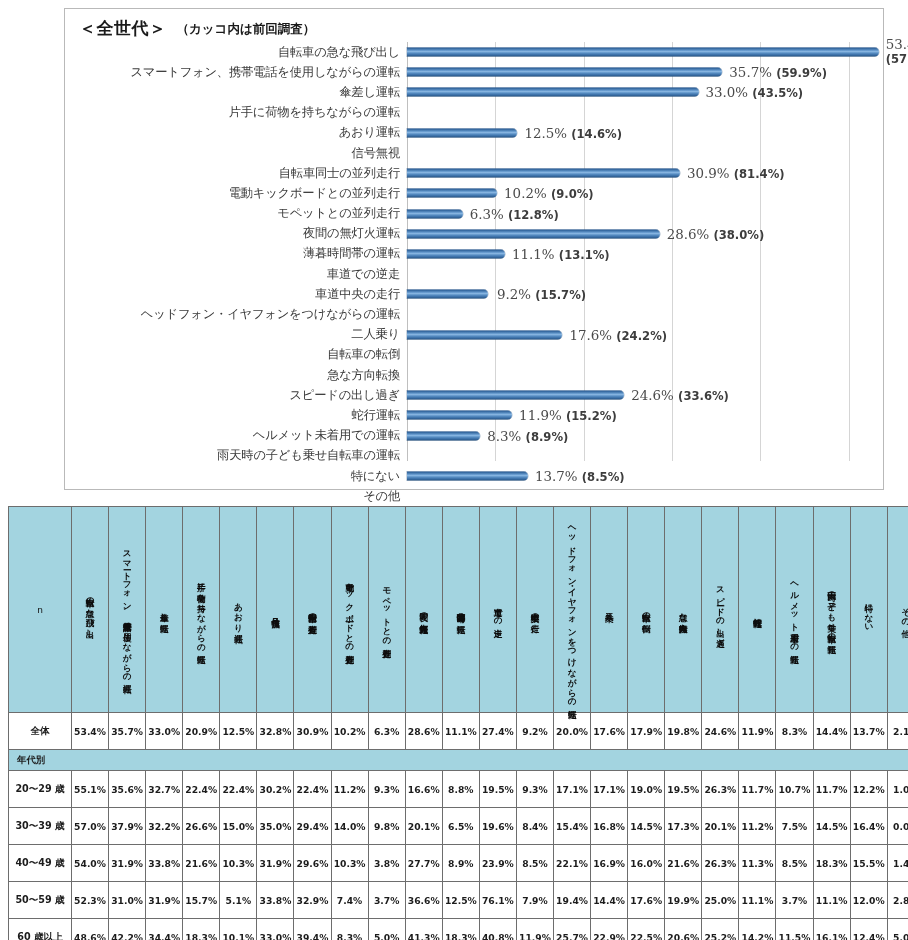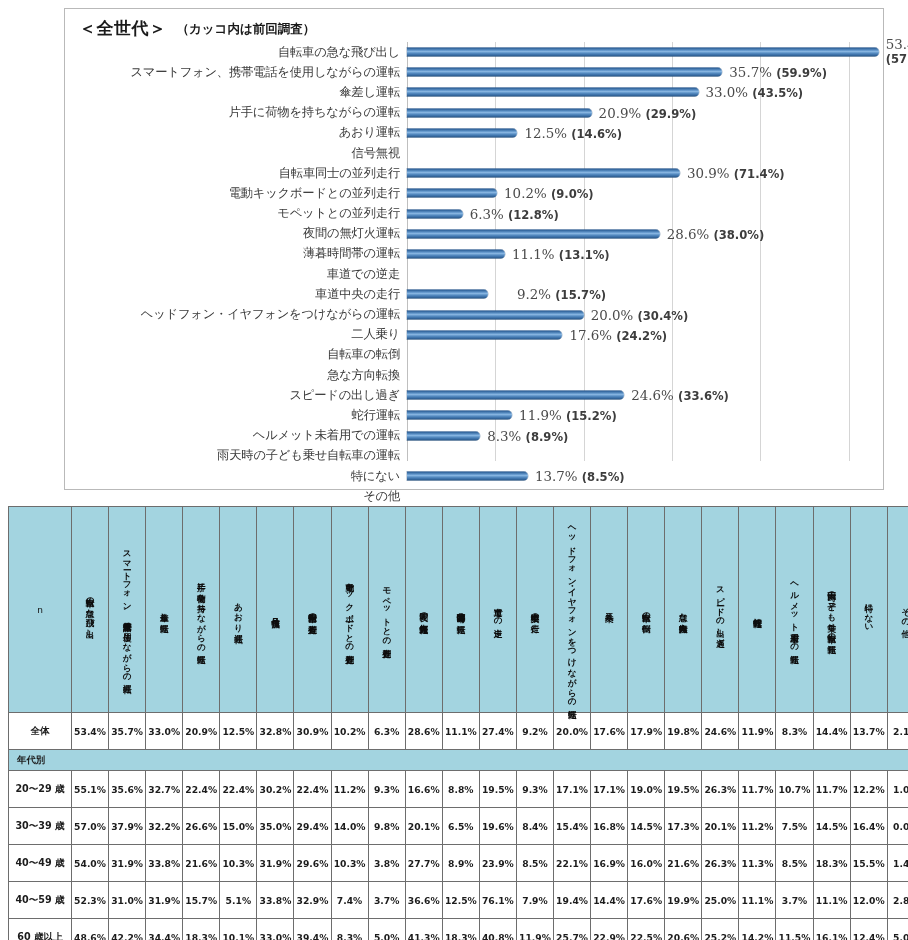--- a/index.html
+++ b/index.html
@@ -172,40 +172,36 @@
         </div>
         <div class="row">
           <div class="cat-label">傘差し運転</div>
           <div class="bar-zone">
             <div class="bar" style="width: 291.5px;"></div>
             <div class="bar-val" style="left: 298.5px;"><span class="cur">33.0% </span><span class="prev">(43.5%)</span></div>
           </div>
         </div>
         <div class="row">
           <div class="cat-label">片手に荷物を持ちながらの運転</div>
-          <div class="bar-zone">
-            <div class="bar" style="width: 184.617px;"></div>
-            <div class="bar-val" style="left: 191.617px;"><span class="cur">20.9% </span><span class="prev">(29.9%)</span></div>
-          </div>
         </div>
         <div class="row">
           <div class="cat-label">あおり運転</div>
           <div class="bar-zone">
             <div class="bar" style="width: 110.417px;"></div>
             <div class="bar-val" style="left: 117.417px;"><span class="cur">12.5% </span><span class="prev">(14.6%)</span></div>
           </div>
         </div>
         <div class="row">
           <div class="cat-label">信号無視</div>
         </div>
         <div class="row">
           <div class="cat-label">自転車同士の並列走行</div>
           <div class="bar-zone">
             <div class="bar" style="width: 272.95px;"></div>
-            <div class="bar-val" style="left: 279.95px;"><span class="cur">30.9% </span><span class="prev">(71.4%)</span></div>
+            <div class="bar-val" style="left: 279.95px;"><span class="cur">30.9% </span><span class="prev">(81.4%)</span></div>
           </div>
         </div>
         <div class="row">
           <div class="cat-label">電動キックボードとの並列走行</div>
           <div class="bar-zone">
             <div class="bar" style="width: 90.1px;"></div>
             <div class="bar-val" style="left: 97.1px;"><span class="cur">10.2% </span><span class="prev">(9.0%)</span></div>
           </div>
         </div>
         <div class="row">
@@ -229,29 +225,25 @@
             <div class="bar-val" style="left: 105.05px;"><span class="cur">11.1% </span><span class="prev">(13.1%)</span></div>
           </div>
         </div>
         <div class="row">
           <div class="cat-label">車道での逆走</div>
         </div>
         <div class="row">
           <div class="cat-label">車道中央の走行</div>
           <div class="bar-zone">
             <div class="bar" style="width: 81.2667px;"></div>
-            <div class="bar-val" style="left: 103px; padding-left: 7px;"><span class="cur">9.2% </span><span class="prev">(15.7%)</span></div>
+            <div class="bar-val" style="left: 90px;"><span class="cur">9.2% </span><span class="prev">(15.7%)</span></div>
           </div>
         </div>
         <div class="row">
           <div class="cat-label">ヘッドフォン・イヤフォンをつけながらの運転</div>
-          <div class="bar-zone">
-            <div class="bar" style="width: 176.667px;"></div>
-            <div class="bar-val" style="left: 183.667px;"><span class="cur">20.0% </span><span class="prev">(30.4%)</span></div>
-          </div>
         </div>
         <div class="row">
           <div class="cat-label">二人乗り</div>
           <div class="bar-zone">
             <div class="bar" style="width: 155.467px;"></div>
             <div class="bar-val" style="left: 162.467px;"><span class="cur">17.6% </span><span class="prev">(24.2%)</span></div>
           </div>
         </div>
         <div class="row">
           <div class="cat-label">自転車の転倒</div>
@@ -477,21 +469,21 @@
           <td>16.0%</td>
           <td>21.6%</td>
           <td>26.3%</td>
           <td>11.3%</td>
           <td>8.5%</td>
           <td>18.3%</td>
           <td>15.5%</td>
           <td>1.4%</td>
         </tr>
         <tr>
-          <td class="rowlabel">40〜59 歳</td>
+          <td class="rowlabel">50〜59 歳</td>
           <td>52.3%</td>
           <td>31.0%</td>
           <td>31.9%</td>
           <td>15.7%</td>
           <td>5.1%</td>
           <td>33.8%</td>
           <td>32.9%</td>
           <td>7.4%</td>
           <td>3.7%</td>
           <td>36.6%</td>

